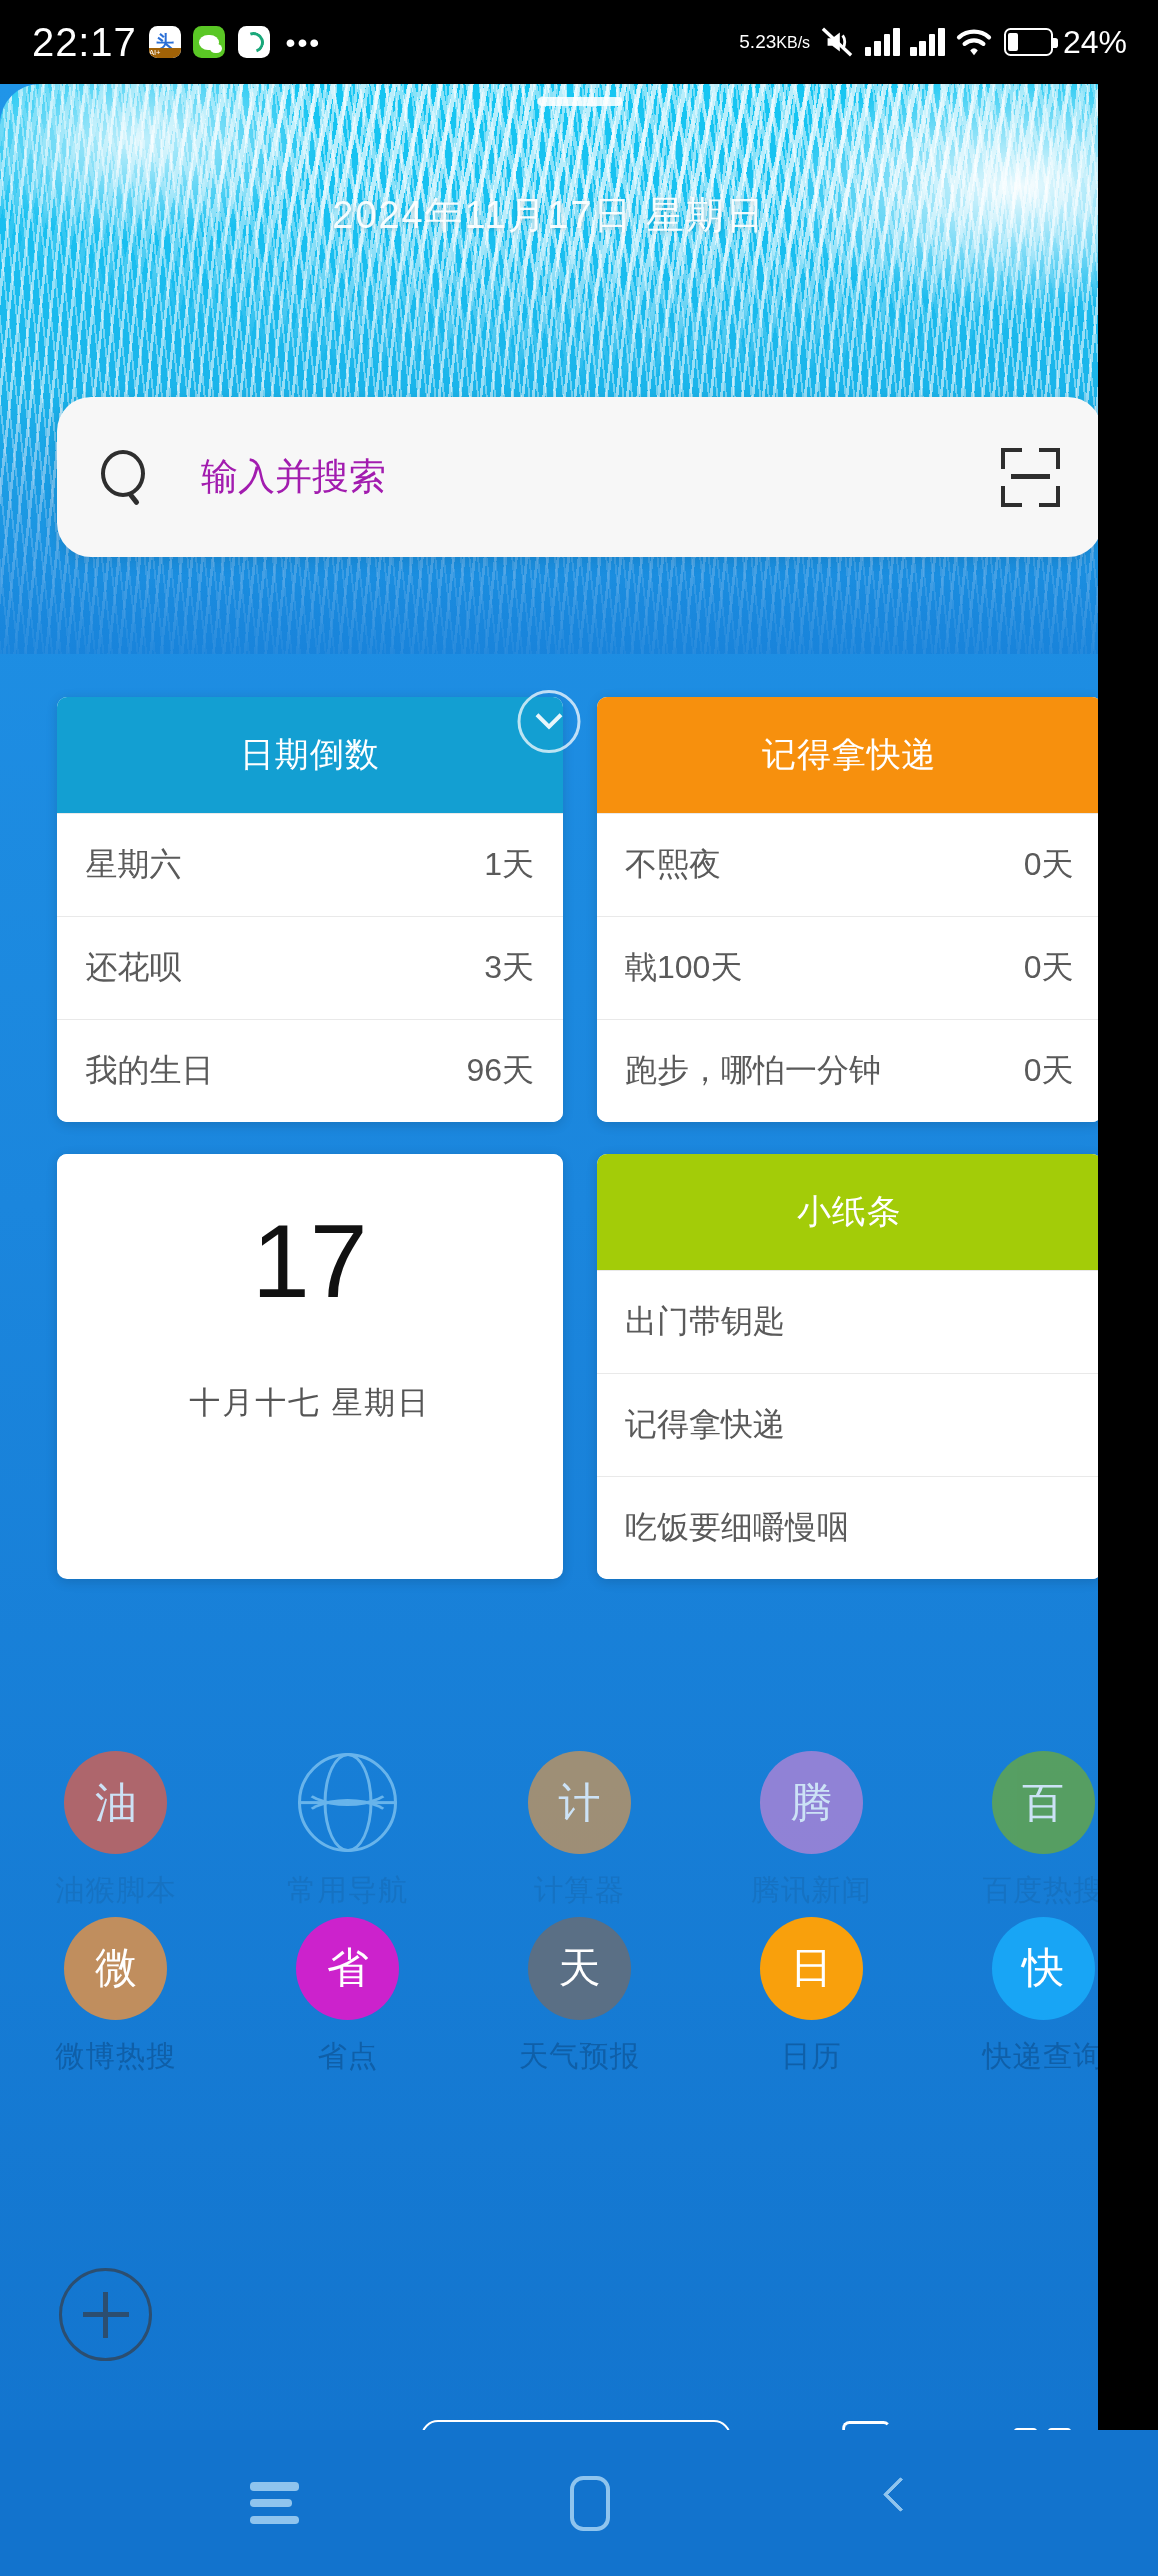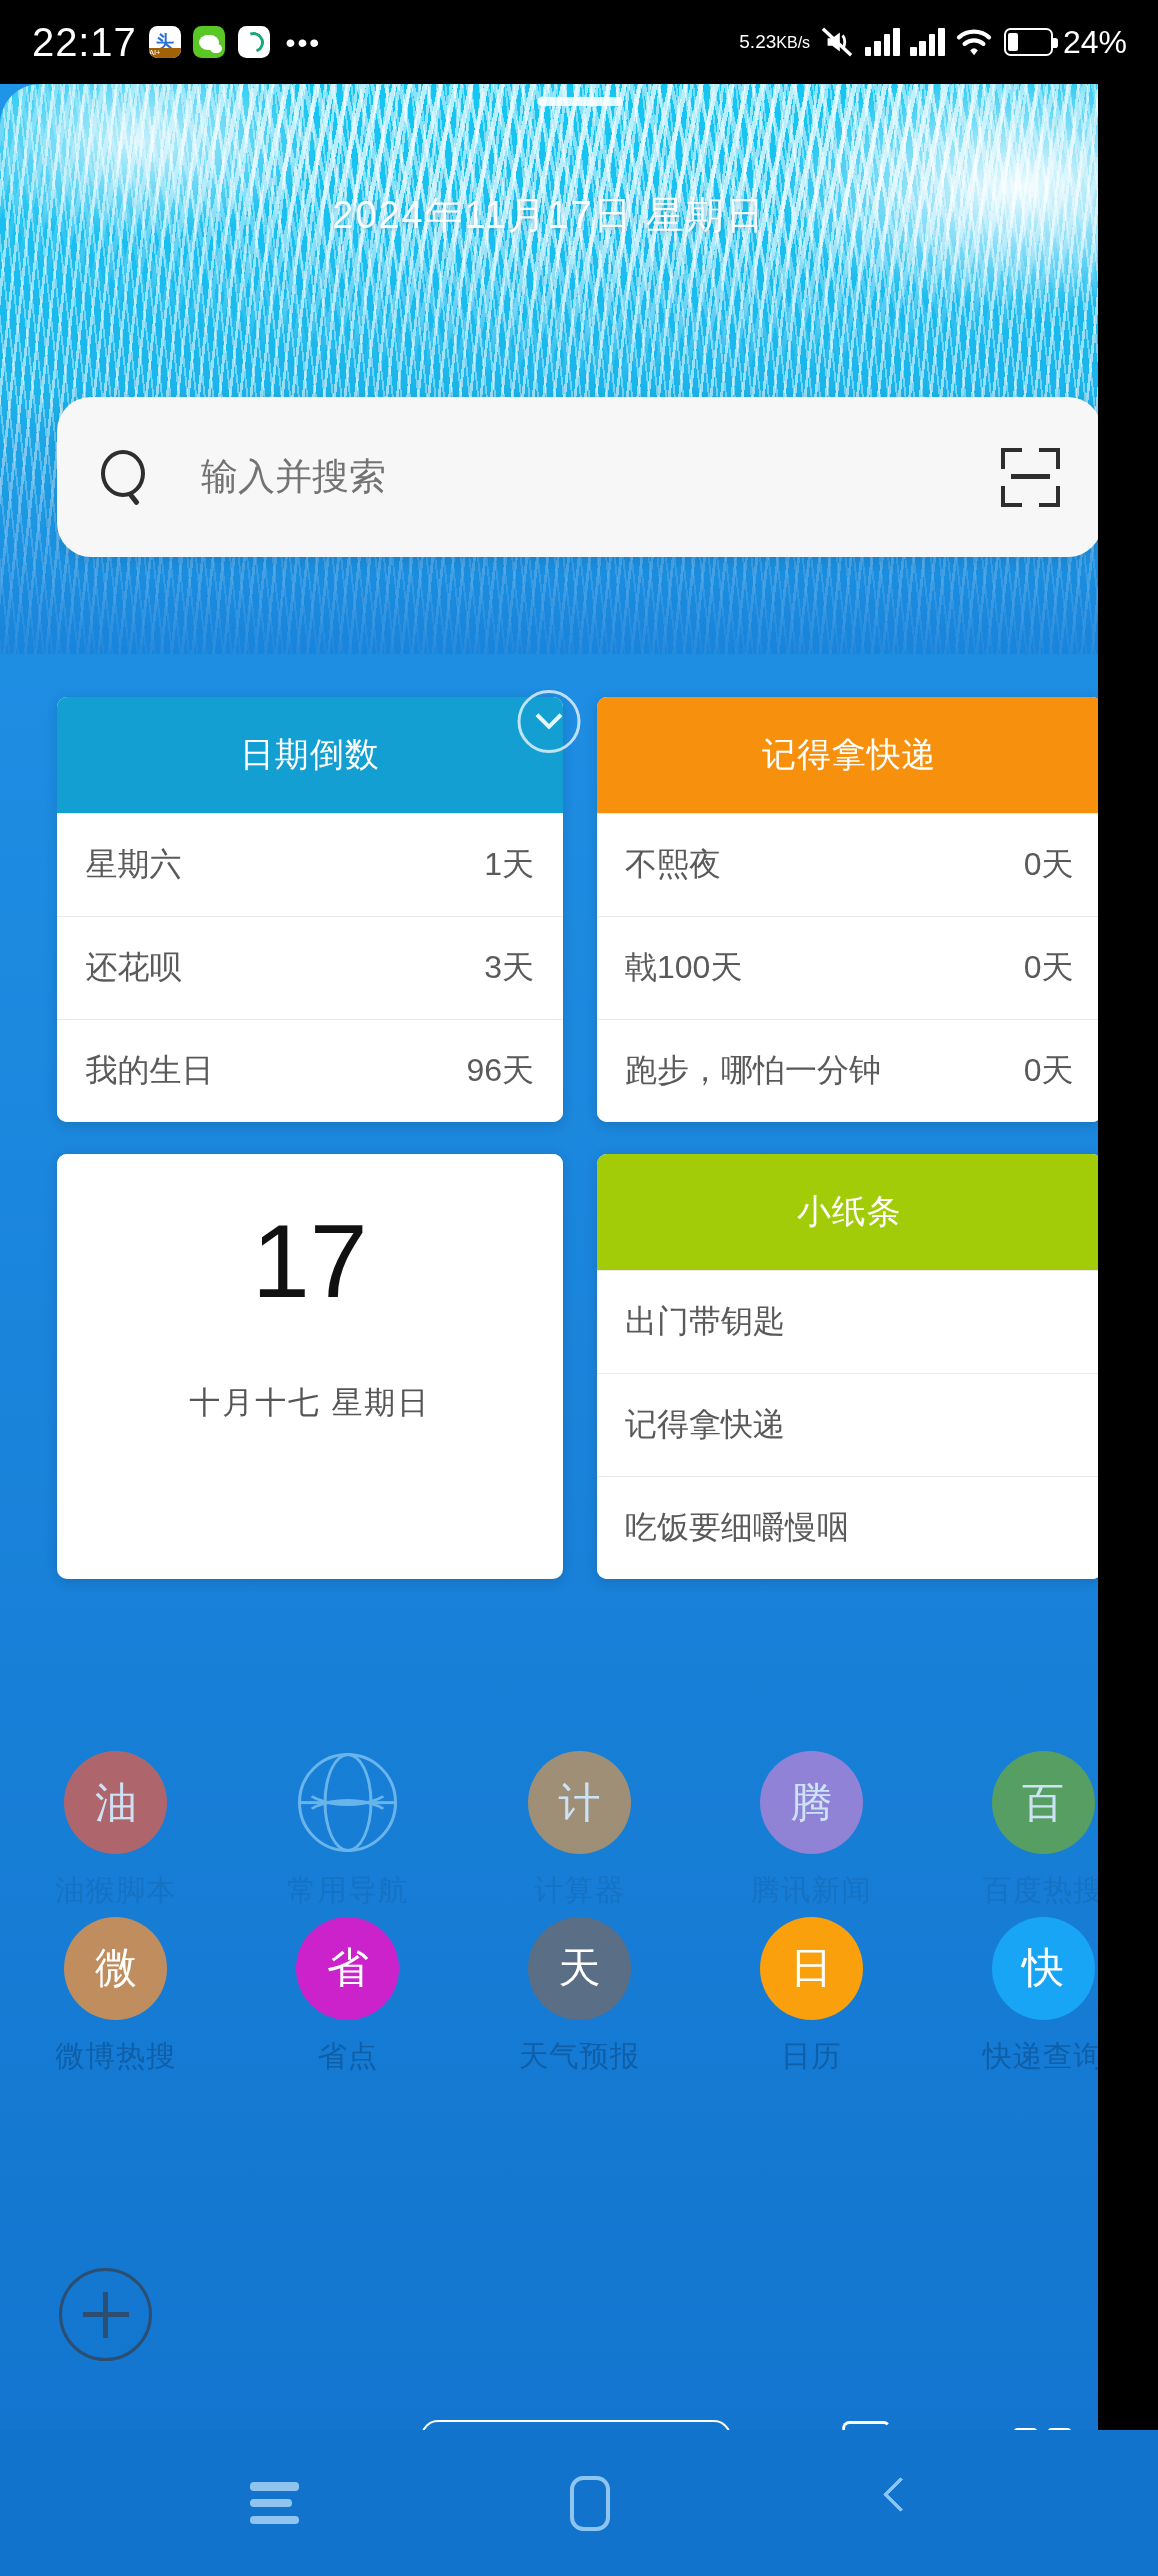--- a/index.html
+++ b/index.html
@@ -100,21 +100,21 @@
     position:absolute; left:57px; top:313px; width:1045px; height:160px;
     background:#f7f7f7; border-radius:34px; z-index:4;
     display:flex; align-items:center; padding:0 42px;
     box-shadow:0 3.8px 15px rgba(0,0,0,.10);
   }
   .search-ico{ width:55px; height:55px; position:relative; flex:none; }
   .search-ico .ring{ position:absolute; left:1.9px; top:0; width:44px; height:47px;
                      border:4.7px solid #2e2e2e; border-radius:50%; }
   .search-ico .stem{ position:absolute; left:32px; top:41px; width:4.7px; height:15px;
                      background:#2e2e2e; transform:rotate(-38deg); border-radius:2.8px; }
-  .search-ph{ flex:1; margin-left:47px; font-size:37px; color:#737373; }
+  .search-ph{ flex:1; margin-left:47px; font-size:37px; color:#a21caf; }
   .scan-ico{ width:59px; height:59px; position:relative; flex:none; }
   .scan-ico span{ position:absolute; width:21px; height:21px; border:4.7px solid #2e2e2e; }
   .scan-ico .tl{ left:0; top:0; border-right:none; border-bottom:none; }
   .scan-ico .tr{ right:0; top:0; border-left:none; border-bottom:none; }
   .scan-ico .bl{ left:0; bottom:0; border-right:none; border-top:none; }
   .scan-ico .br{ right:0; bottom:0; border-left:none; border-top:none; }
   .scan-ico .mid{ position:absolute; left:10.4px; right:10.4px; top:26.6px; height:4.7px;
                   background:#2e2e2e; border:none; width:auto; }
 
   

